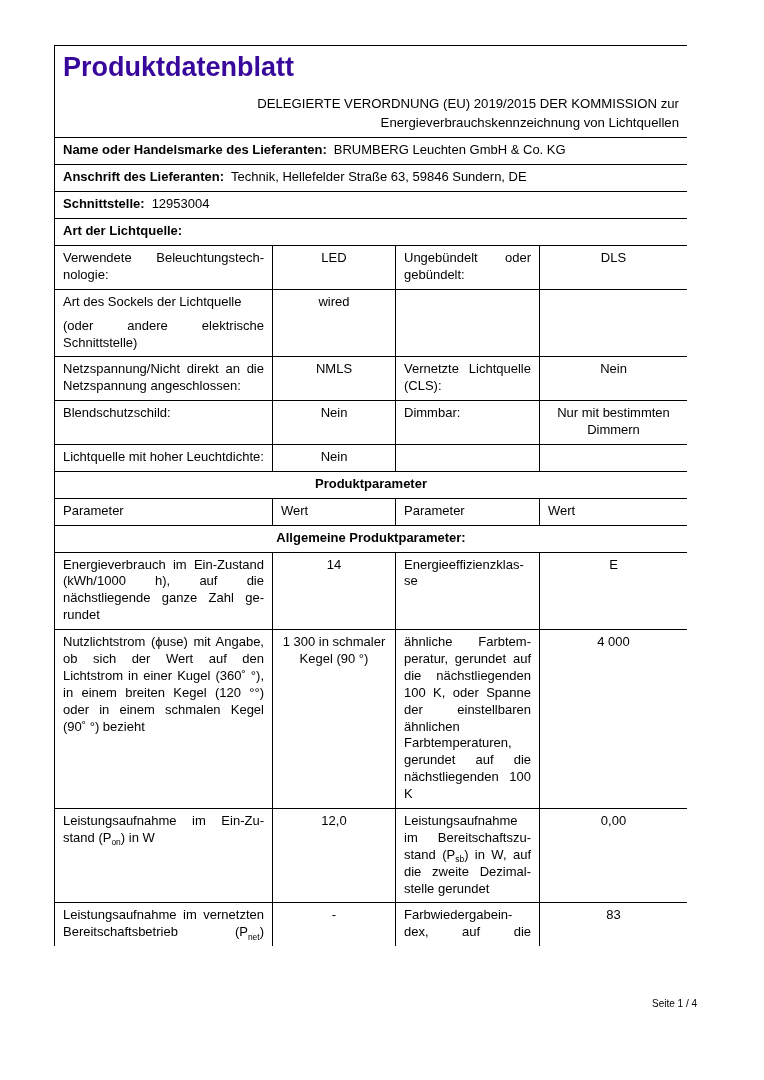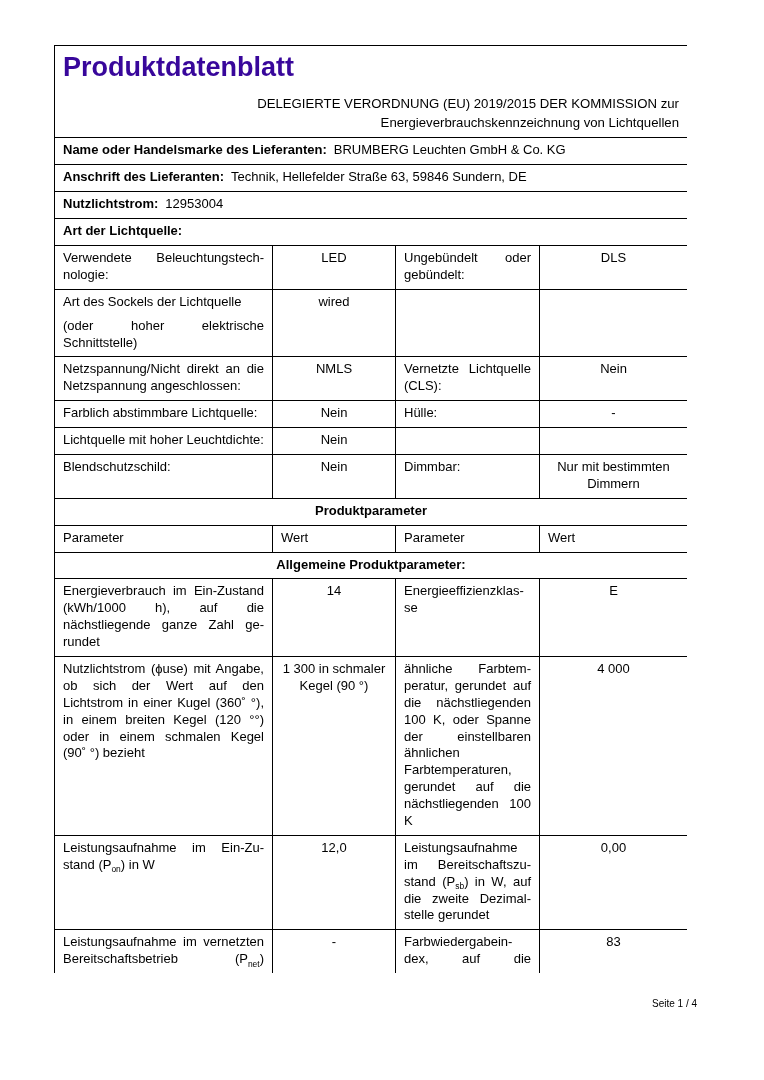--- a/index.html
+++ b/index.html
@@ -86,67 +86,61 @@
         <span class="lbl">Name oder Handelsmarke des Lieferanten:</span><span class="val">BRUMBERG Leuchten GmbH &amp; Co. KG</span>
       </td>
     </tr>
     <tr>
       <td colspan="4">
         <span class="lbl">Anschrift des Lieferanten:</span><span class="val">Technik, Hellefelder Straße 63, 59846 Sundern, DE</span>
       </td>
     </tr>
     <tr>
       <td colspan="4">
-        <span class="lbl">Nutzlichtstrom:</span><span class="val">12953004</span>
+        <span class="lbl">Schnittstelle:</span><span class="val">12953004</span>
       </td>
     </tr>
     <tr>
       <td colspan="4">
         <span class="lbl">Art der Lichtquelle:</span>
       </td>
     </tr>
 
     <tr>
       <td class="just"><span>Verwendete Beleuchtungstech­nologie:</span></td>
       <td class="cval"><span>LED</span></td>
       <td class="just"><span>Ungebündelt oder gebündelt:</span></td>
       <td class="cval"><span>DLS</span></td>
     </tr>
     <tr>
       <td class="just">
         <div>Art des Sockels der Lichtquelle</div>
-        <div class="para2">(oder hoher elektrische Schnittstelle)</div>
+        <div class="para2">(oder andere elektrische Schnittstelle)</div>
       </td>
       <td class="cval"><span>wired</span></td>
       <td></td>
       <td></td>
     </tr>
     <tr>
       <td class="just"><span>Netzspannung/Nicht direkt an die Netzspannung angeschlos­sen:</span></td>
       <td class="cval"><span>NMLS</span></td>
       <td class="just"><span>Vernetzte Lichtquel­le (CLS):</span></td>
       <td class="cval"><span>Nein</span></td>
     </tr>
     <tr>
-      <td class="just"><span>Farblich abstimmbare Licht­quelle:</span></td>
+      <td class="just"><span>Blendschutzschild:</span></td>
       <td class="cval"><span>Nein</span></td>
-      <td class="just"><span>Hülle:</span></td>
-      <td class="cval"><span>-</span></td>
+      <td class="just"><span>Dimmbar:</span></td>
+      <td class="cval"><span>Nur mit bestimm­ten Dimmern</span></td>
     </tr>
     <tr>
       <td class="just"><span>Lichtquelle mit hoher Leucht­dichte:</span></td>
       <td class="cval"><span>Nein</span></td>
       <td></td>
       <td></td>
-    </tr>
-    <tr>
-      <td class="just"><span>Blendschutzschild:</span></td>
-      <td class="cval"><span>Nein</span></td>
-      <td class="just"><span>Dimmbar:</span></td>
-      <td class="cval"><span>Nur mit bestimm­ten Dimmern</span></td>
     </tr>
 
     <tr>
       <td colspan="4" class="chead"><span>Produktparameter</span></td>
     </tr>
     <tr>
       <td><span>Parameter</span></td>
       <td><span>Wert</span></td>
       <td><span>Parameter</span></td>
       <td><span>Wert</span></td>

